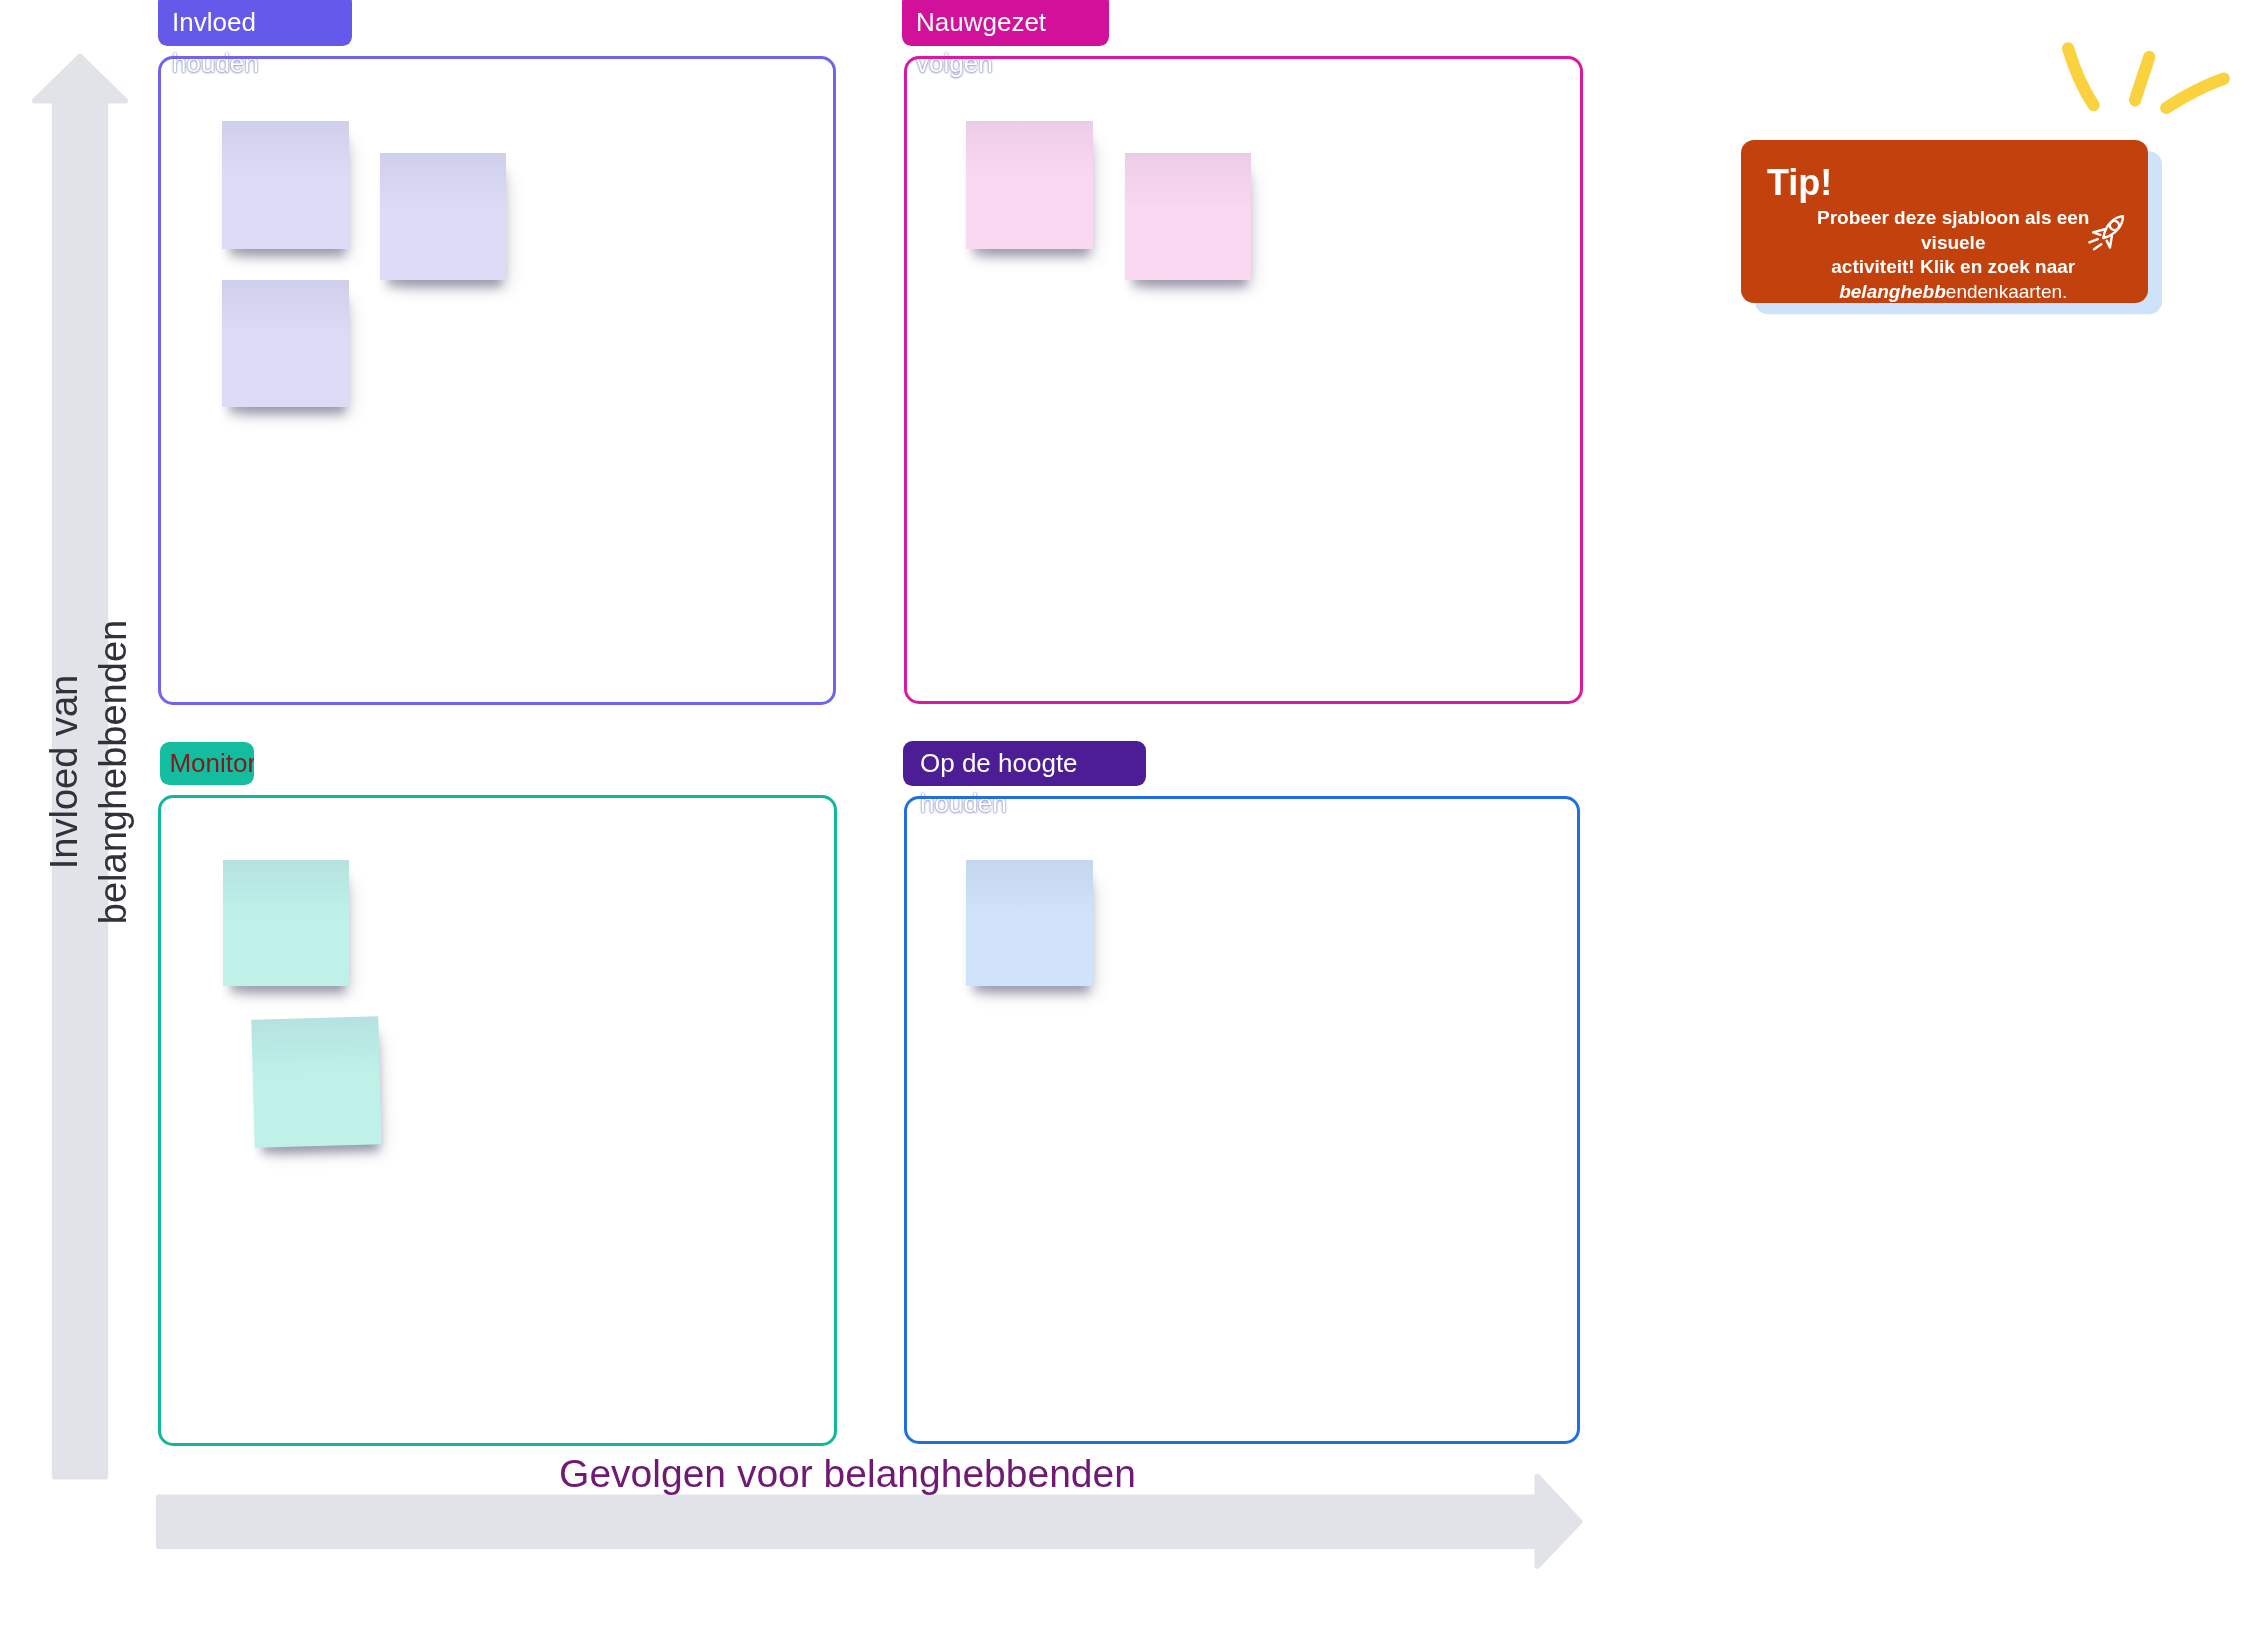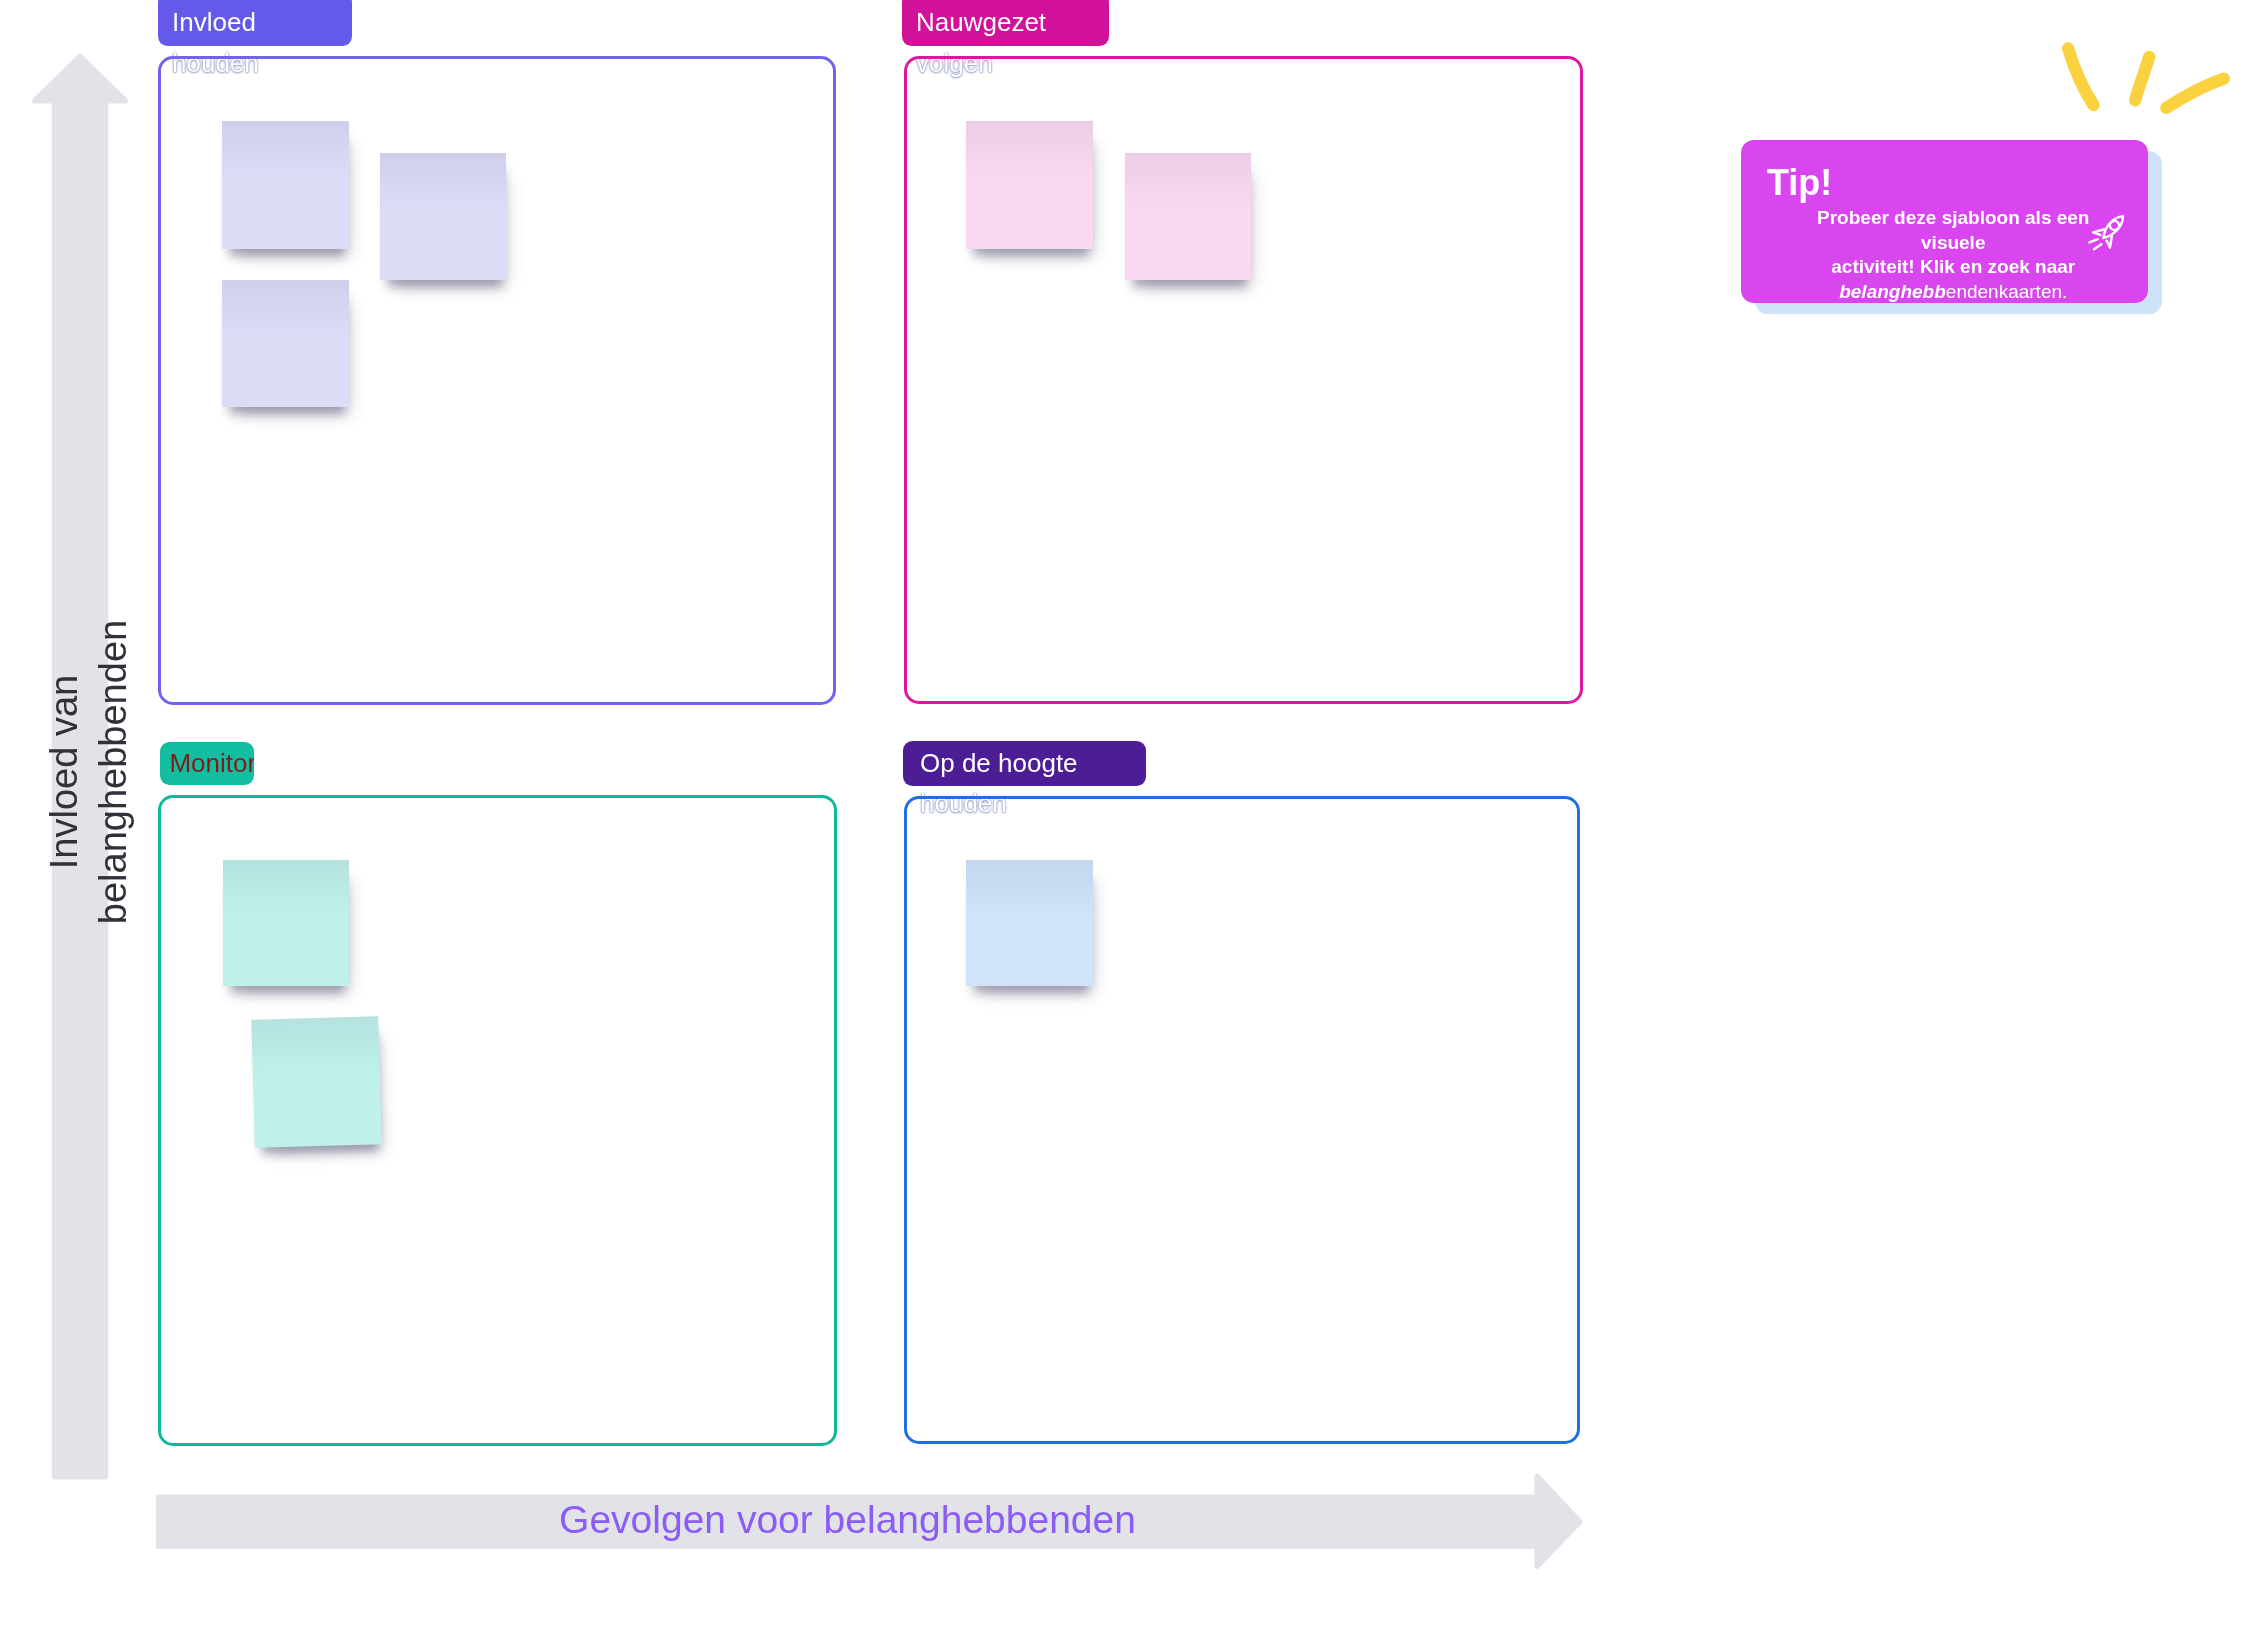--- a/index.html
+++ b/index.html
@@ -11,23 +11,23 @@
 
   
   .axis-svg{position:absolute;pointer-events:none;}
   .y-axis-label{
     position:absolute;left:89px;top:772px;
     transform:translate(-50%,-50%) rotate(-90deg);
     text-align:center;font-size:38px;line-height:49px;color:#303139;
     white-space:nowrap;
   }
   .x-axis-label{
-    position:absolute;left:158px;top:1493px;width:1379px;height:53px;
+    position:absolute;left:158px;top:1447px;width:1379px;height:53px;
     display:flex;align-items:center;justify-content:center;
-    font-size:39px;color:#8b5cf6;white-space:nowrap;
+    font-size:39px;color:#701a75;white-space:nowrap;
   }
 
   
   .quad-frame{
     position:absolute;border:3.8px solid #888;border-radius:15px;
     background:transparent;box-sizing:border-box;z-index:3;
   }
   .q0-frame{left:158px;top:56px;width:678px;height:649px;}
   .q1-frame{left:904px;top:56px;width:679px;height:648px;}
   .q2-frame{left:158px;top:795px;width:679px;height:651px;}
@@ -140,21 +140,21 @@
   <div class="sticky" style="left: 222px; top: 280px; width: 127px; height: 127px; background-color: rgb(220, 220, 247);"></div>
 
   <div class="sticky" style="left: 966px; top: 121px; width: 127px; height: 128px; background-color: rgb(251, 216, 241);"></div>
   <div class="sticky" style="left: 1125px; top: 153px; width: 126px; height: 127px; background-color: rgb(251, 216, 241);"></div>
 
   <div class="sticky" style="left: 223px; top: 860px; width: 126px; height: 126px; background-color: rgb(191, 241, 233);"></div>
   <div class="sticky" style="left: 253px; top: 1018px; width: 127px; height: 128px; transform: rotate(-1.6deg); background-color: rgb(191, 241, 233);"></div>
 
   <div class="sticky" style="left: 966px; top: 860px; width: 127px; height: 126px; background-color: rgb(208, 227, 250);"></div>
 
-  <div class="tip-card" style="background-color: #d946ef; color: rgb(255, 255, 255);">
+  <div class="tip-card" style="background-color: #c2410c; color: rgb(255, 255, 255);">
     <div class="tip-title">Tip!</div>
     <div class="tip-body">
       <span>Probeer deze sjabloon als een visuele</span><br>
       <span>activiteit! Klik en zoek naar</span><br>
       <span class="tip-italic-bold">belanghebb</span><span class="tip-italic">endenkaarten.</span>
     </div>
   </div>
 
   <svg class="rocket-svg" viewBox="0 0 48 48">
     <g transform="rotate(42 24 24)" fill="none" stroke="#ffffff" stroke-width="1.8" stroke-linecap="round" stroke-linejoin="round">

